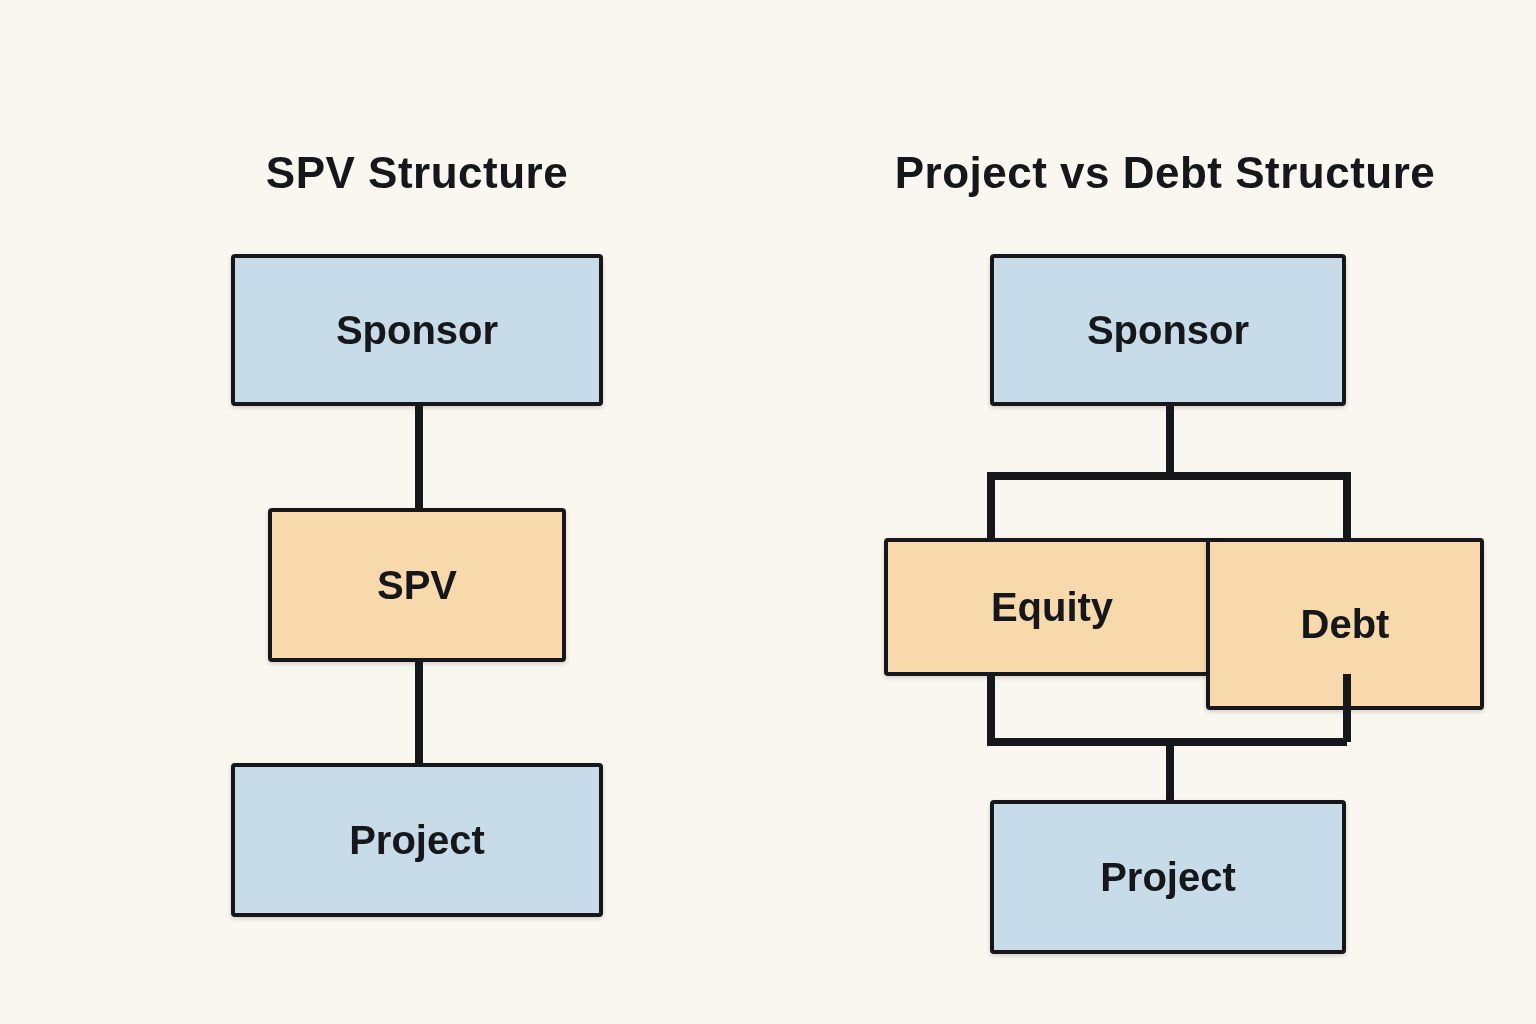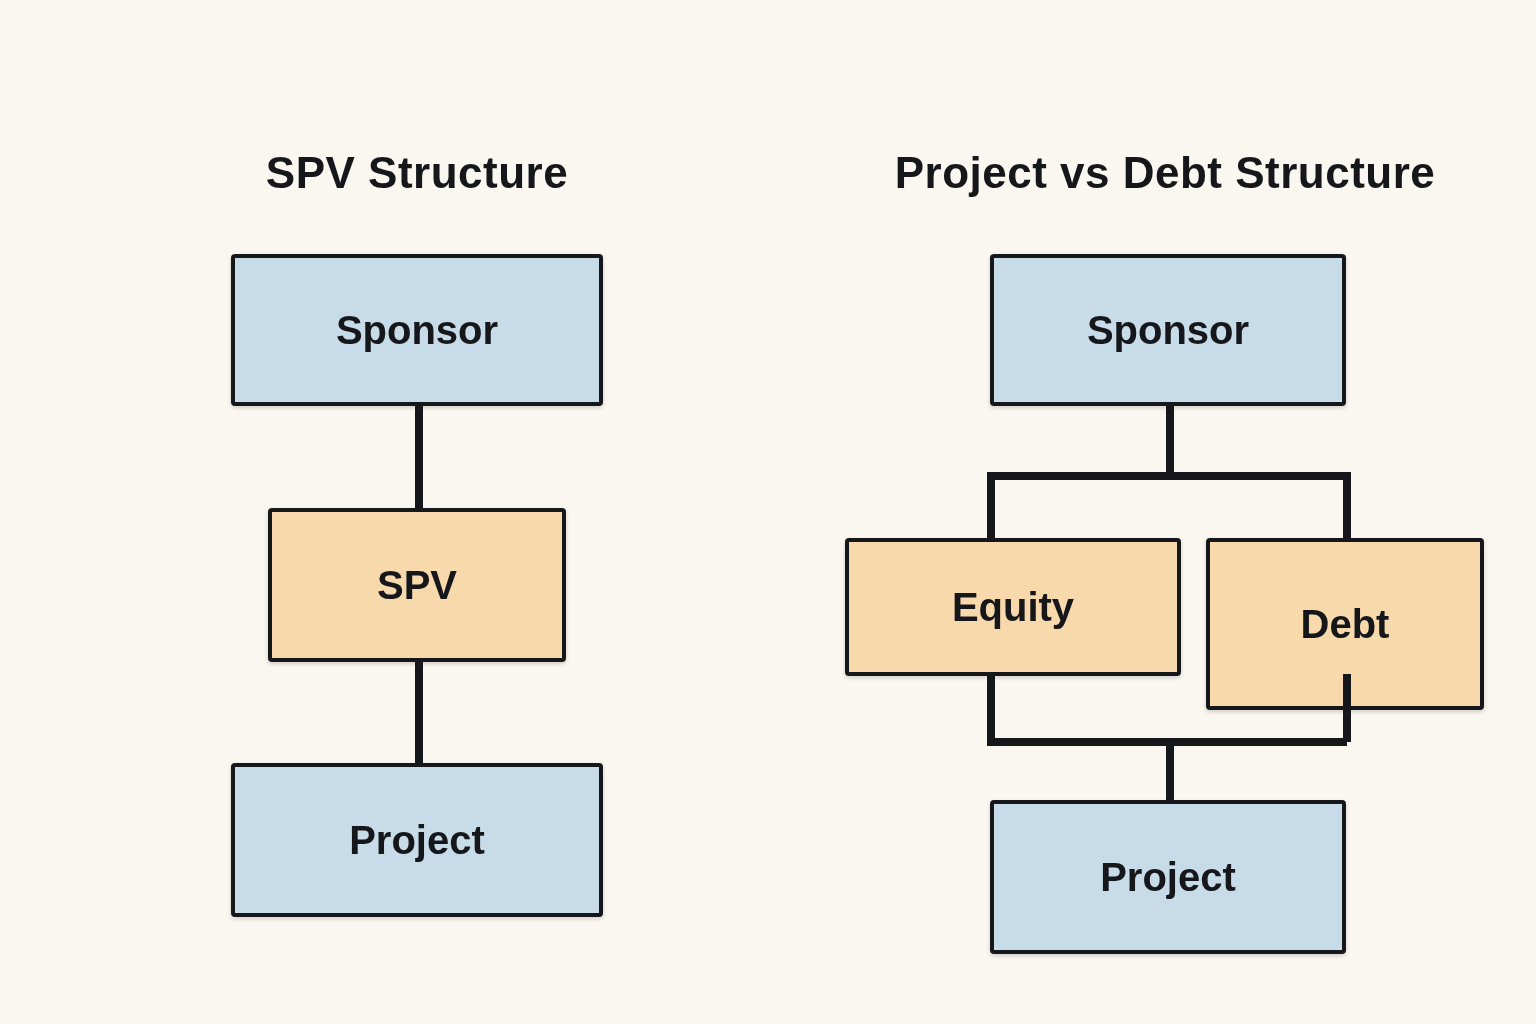--- a/index.html
+++ b/index.html
@@ -75,21 +75,21 @@
     <span>Sponsor</span>
   </div>
 
   <div class="line" style="left:1098px;top:336px;width:4px;height:72px;"></div>
 
   <div class="line" style="left:919px;top:404px;width:360px;height:4px;"></div>
 
   <div class="line" style="left:919px;top:404px;width:4px;height:68px;"></div>
   <div class="line" style="left:1275px;top:404px;width:4px;height:68px;"></div>
 
-  <div class="node orange" style="left:777px;top:470px;width:336px;height:138px;">
+  <div class="node orange" style="left:816px;top:470px;width:336px;height:138px;">
     <span>Equity</span>
   </div>
 
   <div class="node orange" style="left:1138px;top:470px;width:278px;height:172px;">
     <span>Debt</span>
   </div>
 
   <div class="line" style="left:919px;top:606px;width:4px;height:68px;"></div>
   <div class="line" style="left:1275px;top:606px;width:4px;height:68px;"></div>
 

